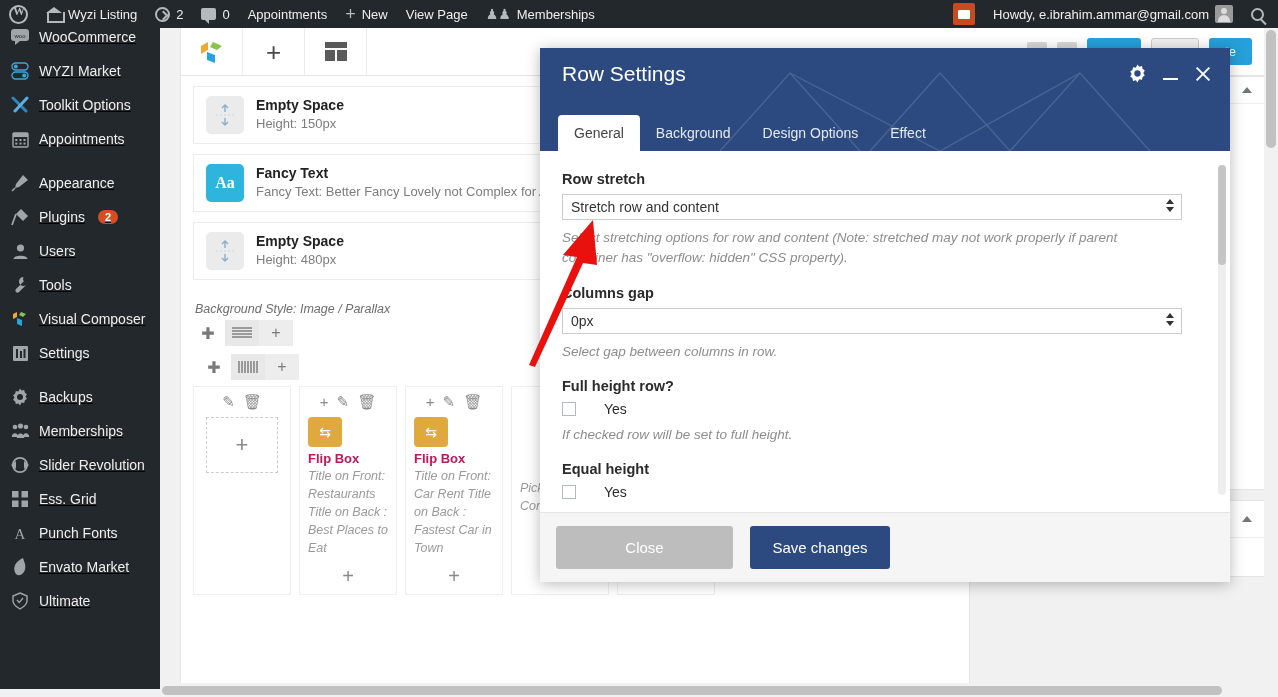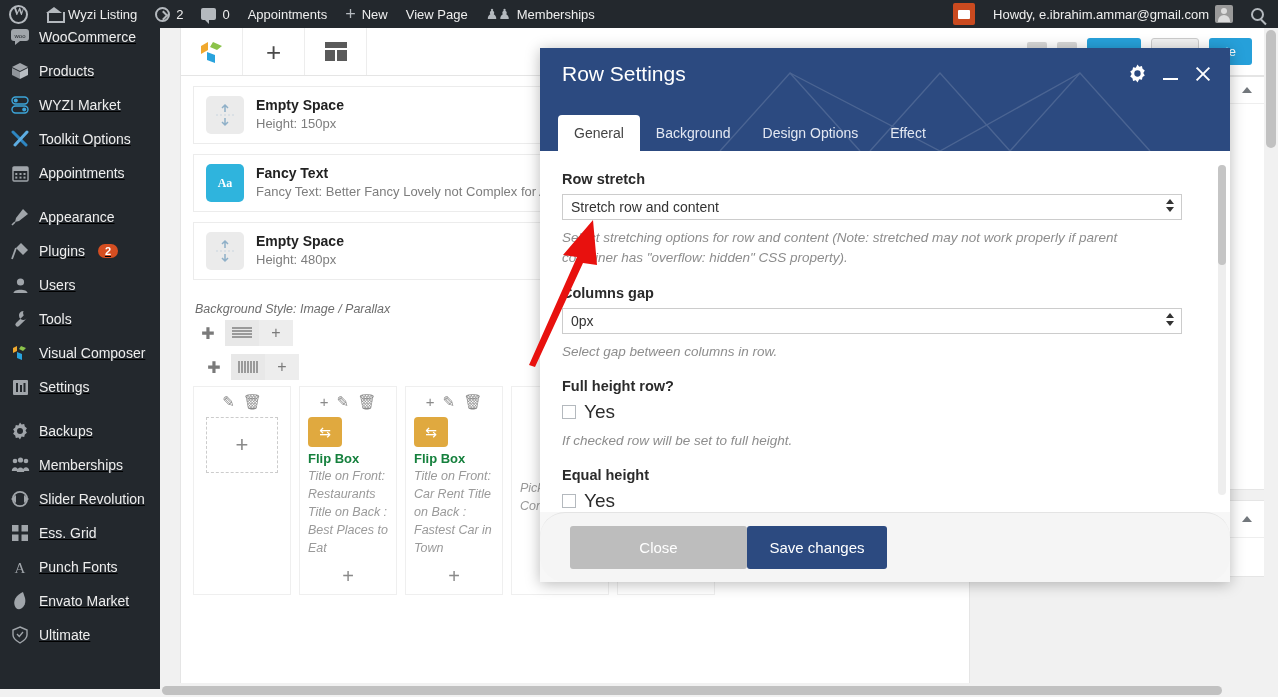--- a/index.html
+++ b/index.html
@@ -159,41 +159,41 @@
     background: #fff; border: 1px solid #e5e5e5; border-top: none;
     overflow: hidden;
   }
   .el-row {
     margin: 10px 12px 0 12px; background: #fff; border: 1px solid #ececec;
     display: flex; align-items: center; gap: 12px; padding: 9px 12px;
   }
   .el-ico { width: 38px; height: 38px; border-radius: 5px; flex: 0 0 38px;
             display:flex;align-items:center;justify-content:center; }
   .el-ico.space { background:#ebebeb; color:#9fb6c9; }
-  .el-ico.fancy { background:#2fb4dd; color:#fff; font-weight:bold; font-size:12px;
+  .el-ico.fancy { background:#2fb4dd; color:#fff; font-weight:bold; font-size:16px;
                   font-family:"Liberation Serif", serif;}
   .el-txt .t { font-size:14px; font-weight:bold; color:#222; line-height:1.35; }
   .el-txt .s { font-size:13px; color:#7d7d7d; line-height:1.4; white-space:nowrap;}
 
   .bg-style-note { margin: 22px 0 0 14px; font-size: 12.5px; font-style: italic; color:#6d6d6d; }
 
   .ctrl-strip { display:flex; align-items:center; margin: 4px 0 0 10px; }
   .ctrl-sq { width:34px;height:26px;display:flex;align-items:center;justify-content:center;color:#7a7a7a; }
   .ctrl-sq.shade { background:#e8e8e8; }
   .ctrl-sq.shade2 { background:#ededed; }
 
   .grid-block { margin: 8px 0 0 12px; }
   .col-wrap { display:flex; margin-top:6px; gap:8px; }
   .col-card { background:#fff; border:1px solid #efefef; padding:6px 8px; width:98px; }
   .col-tools { display:flex; gap:8px; justify-content:center; color:#8a8a8a; font-size:15px; margin-bottom:6px;}
   .dashed-drop { border:1px dashed #ccc; height:56px; display:flex;align-items:center;justify-content:center;
                  color:#8a8a8a;font-size:22px;font-weight:300; margin: 6px 4px;}
   .flip-ico { width:34px;height:30px;background:#e0a93f;border-radius:4px;display:flex;align-items:center;
               justify-content:center;color:#fff;font-size:14px;margin-bottom:4px;}
-  .flip-title { font-size:13px;font-weight:bold;color:#15803d;line-height:1.2;}
+  .flip-title { font-size:13px;font-weight:bold;color:#be185d;line-height:1.2;}
   .flip-desc { font-size:12.5px;font-style:italic;color:#9a9a9a;line-height:1.45;}
   .col-plus { text-align:center;color:#8a8a8a;font-size:20px;font-weight:300;margin-top:8px;}
 
   
   .meta-col { position:absolute; top:48px; left: 800px; width: 305px; }
   .metabox { background:#fff;border:1px solid #e5e5e5;margin-bottom:10px; }
   .metabox-h { display:flex;align-items:center;justify-content:space-between;
                padding:10px 12px; border-bottom:1px solid #eee; }
   .metabox-h .mt { font-size:14px;font-weight:bold;color:#23282d; }
   .caret-up { width:0;height:0;border-left:5px solid transparent;border-right:5px solid transparent;
@@ -251,26 +251,26 @@
     display:flex; align-items:center; padding: 0 8px; font-size:14px; color:#333;
     position: relative; margin-bottom: 8px;
   }
   .spin { position:absolute; right:7px; top:4px; width:8px; height:18px; }
   .spin i { display:block; width:0;height:0;border-left:4px solid transparent;border-right:4px solid transparent;}
   .spin i.up { border-bottom:5px solid #333; margin-bottom:3px;}
   .spin i.dn { border-top:5px solid #333; }
   .fld-help { font-size:13.5px; font-style:italic; color:#8d8d8d; line-height:1.5; margin-bottom:16px; max-width: 600px;}
   .chk-row { display:flex; align-items:center; gap:8px; margin-bottom:8px; }
   .chk { width:14px;height:14px;border:1px solid #b4b9be;background:#fff;display:inline-block;}
-  .chk-lbl { font-size:19px; color:#2b2b2b; }
+  .chk-lbl { font-size:14px; color:#2b2b2b;margin-left:20px; }
   .modal-scroll { position:absolute; right:4px; top:14px; width:8px; height:330px; background:#eee; border-radius:4px;}
   .modal-scroll i { position:absolute;top:0;left:0;width:8px;height:100px;background:#c5c5c5;border-radius:4px;display:block;}
   .modal-foot {
     flex: 0 0 70px; background:#f5f5f5; border-top:1px solid #e4e4e4;
-    display:flex; align-items:center; gap:0; padding-left:30px;border-radius:25px;
+    display:flex; align-items:center; gap:17px; padding-left:16px;
   }
   .btn-close { background:#bdbdbd; color:#fff; font-size:15px; padding:13px 0; width:177px; text-align:center; border-radius:3px;}
   .btn-save { background:#2c4a80; color:#fff; font-size:15px; padding:13px 0; width:140px; text-align:center; border-radius:3px;}
 
   
   #annot { position:absolute; left:505px; top:215px; z-index:150; pointer-events:none; }
 </style>
 </head>
 <body>
 
@@ -323,30 +323,20 @@
     <span class="mi-ico">
       <svg width="18" height="16" viewBox="0 0 18 16">
           <rect x="0" y="0" width="18" height="12" rx="3" fill="#a0a5aa"></rect>
           <polygon points="4,11 4,16 9,12" fill="#a0a5aa"></polygon>
           <text x="9" y="9" font-size="6" fill="#23282d" text-anchor="middle" font-family="Liberation Sans">woo</text>
         </svg>
     </span>
     <span class="mlabel">WooCommerce</span>
   </div>
 
-  <div class="menu-item">
-    <span class="mi-ico">
-      <svg width="18" height="18" viewBox="0 0 18 18">
-          <polygon points="9,1 17,5 9,9 1,5" fill="#a0a5aa"></polygon>
-          <polygon points="1,6 9,10 9,17 1,13" fill="#8f949a"></polygon>
-          <polygon points="17,6 9,10 9,17 17,13" fill="#b8bdc2"></polygon>
-        </svg>
-    </span>
-    <span class="mlabel">Products</span>
-  </div>
 
   <div class="menu-item">
     <span class="mi-ico">
       <svg width="19" height="18" viewBox="0 0 19 18">
           <rect x="1" y="1" width="16" height="7" rx="3.5" fill="none" stroke="#3da5d9" stroke-width="1.4"></rect>
           <circle cx="4.8" cy="4.5" r="2" fill="#3da5d9"></circle>
           <rect x="1" y="10" width="16" height="7" rx="3.5" fill="none" stroke="#3da5d9" stroke-width="1.4"></rect>
           <circle cx="13.2" cy="13.5" r="2" fill="#3da5d9"></circle>
         </svg>
     </span>

